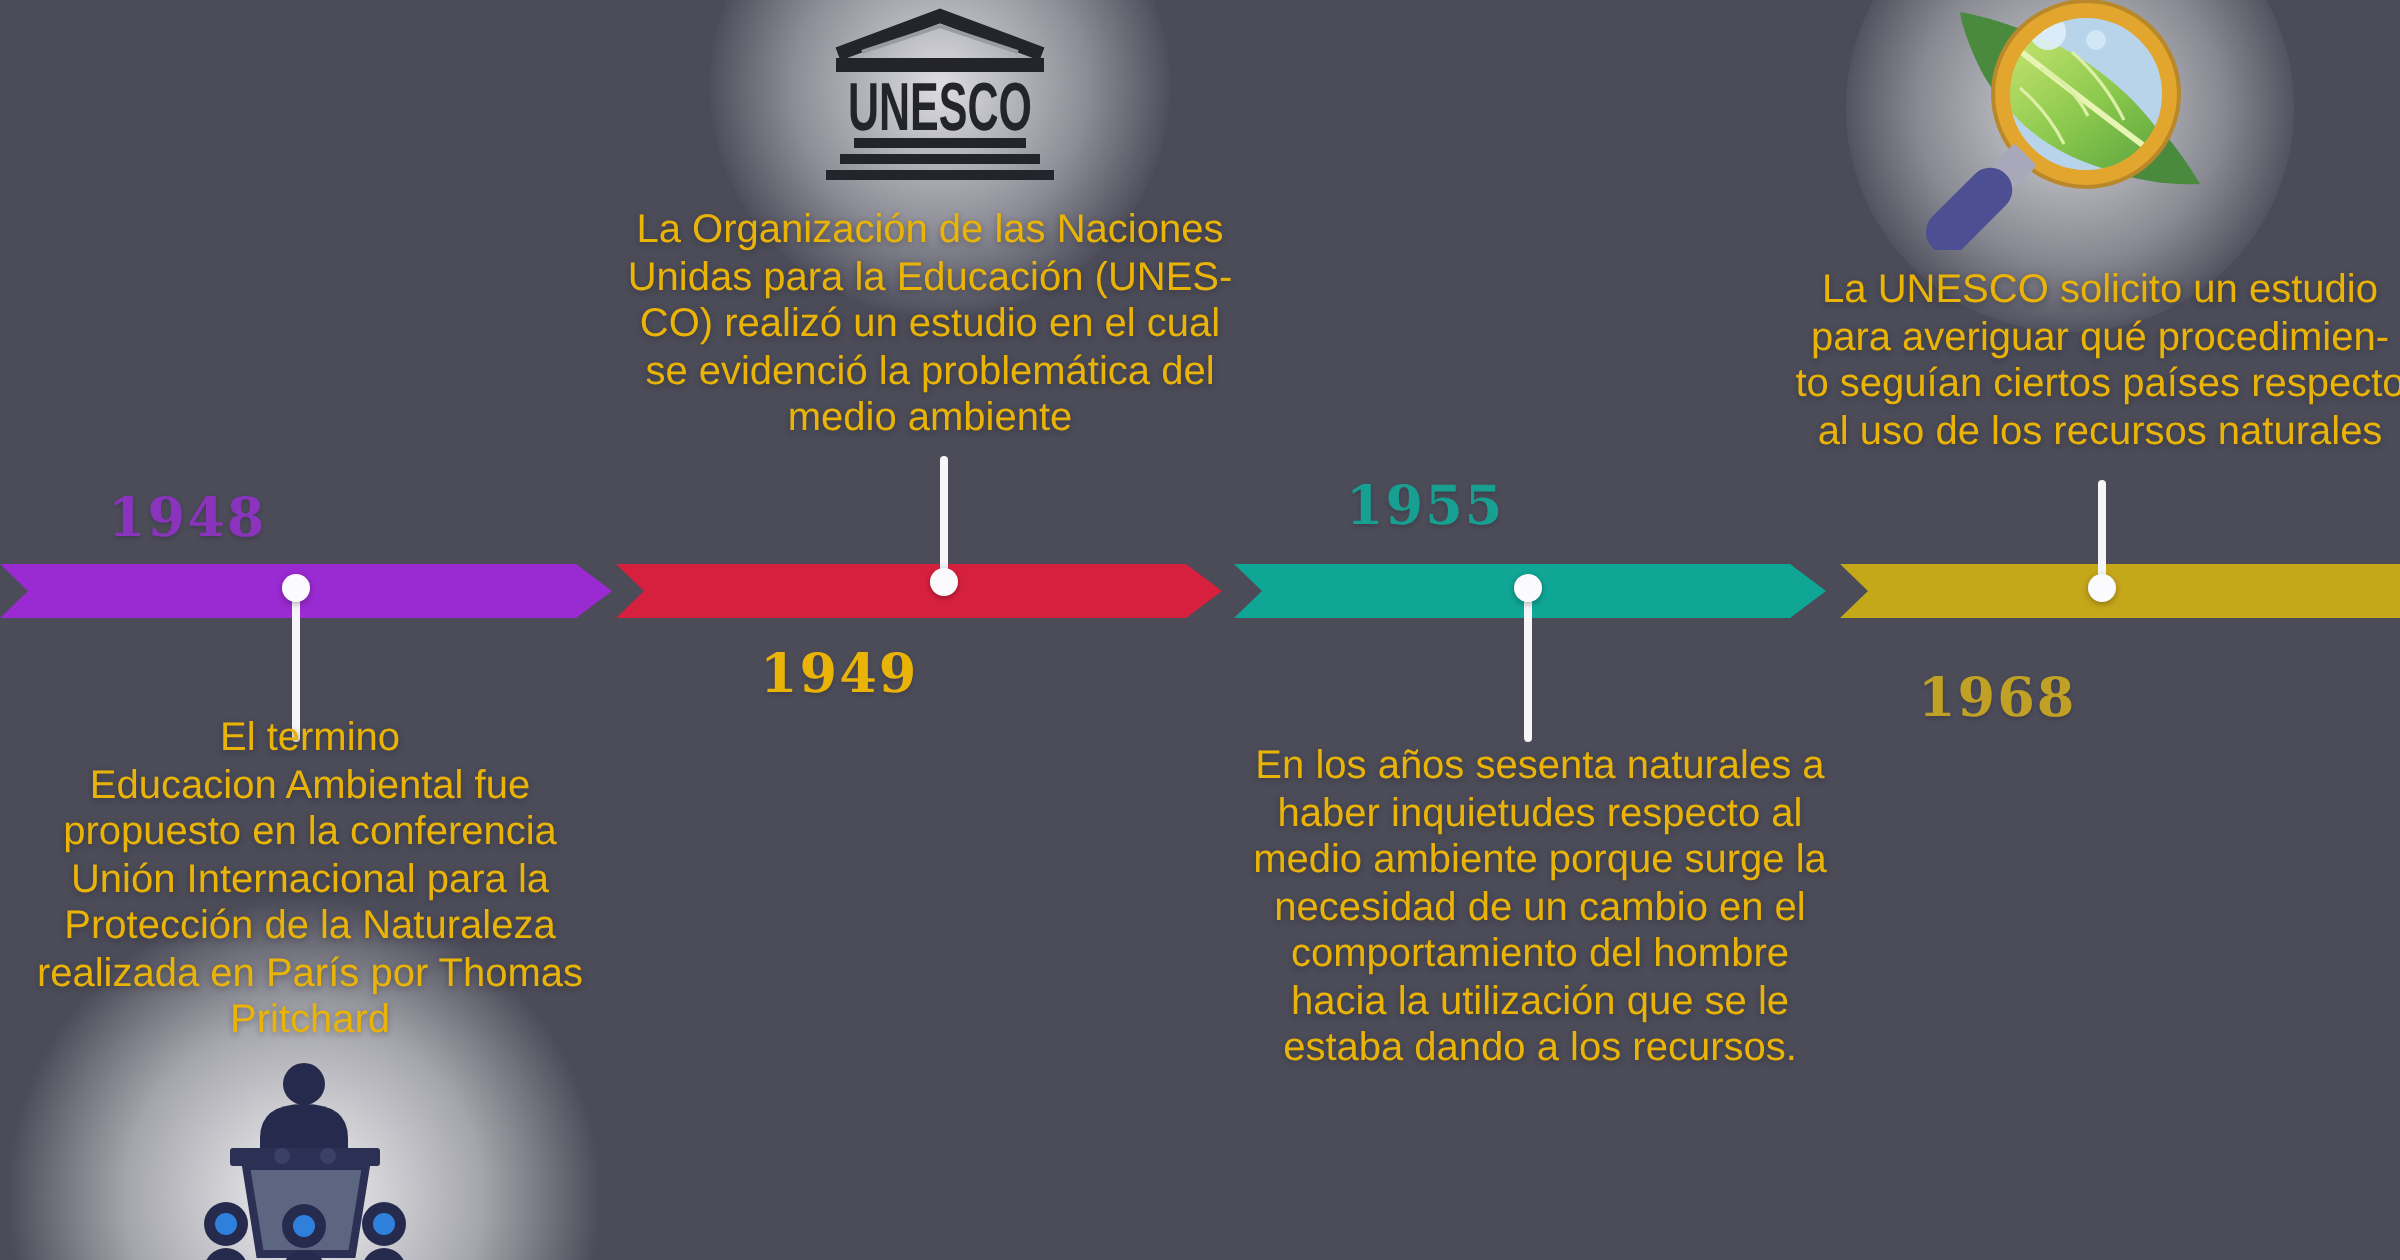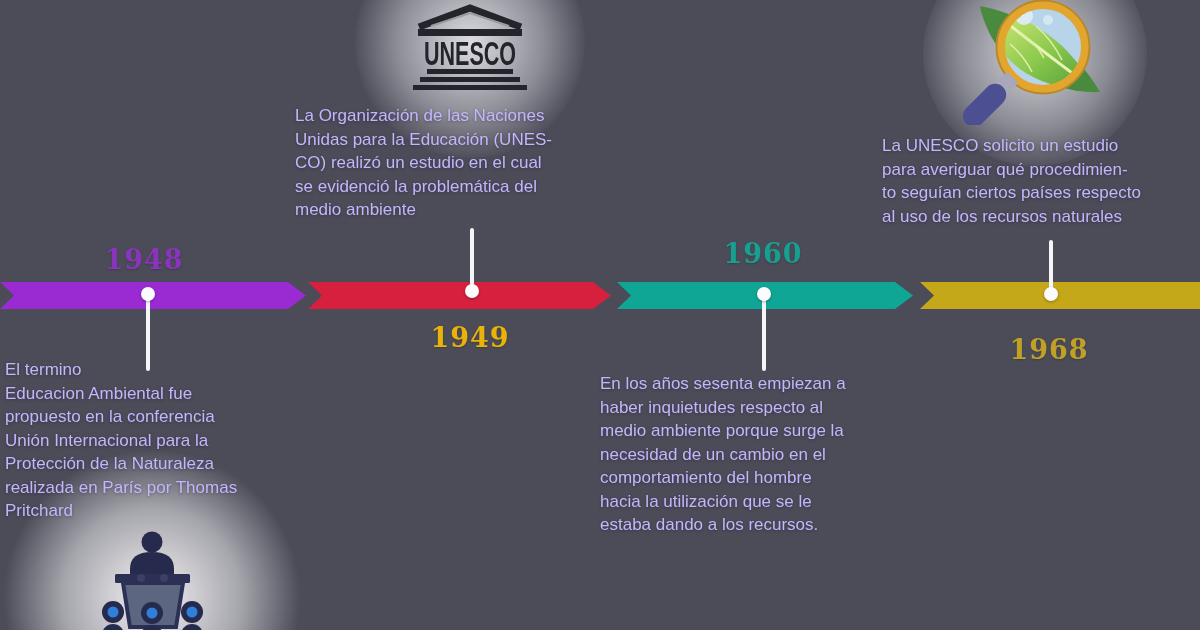--- a/index.html
+++ b/index.html
@@ -19,33 +19,33 @@
   .arrow {
     position:absolute; top:282px; height:27px;
     clip-path: polygon(0 0, calc(100% - 18px) 0, 100% 50%, calc(100% - 18px) 100%, 0 100%, 14px 50%);
   }
   .a1 { left:0;    width:306px; }
   .a2 { left:308px; width:303px; }
   .a3 { left:617px; width:296px; }
   .a4 { left:920px; width:300px; }
 
   .year {
-    position:absolute; width:180px; text-align:center;
+    position:absolute; width:180px; text-align:left;
     font-family:"DejaVu Serif", serif; font-weight:bold;
     font-size:27px; letter-spacing:1px;
     text-shadow:0 1px 2px rgba(20,20,30,0.25);
   }
   .y1 { left:54px;  top:244px; }
   .y2 { left:380px; top:322px; }
   .y3 { left:673px; top:238px; }
   .y4 { left:959px; top:316px;margin-top:18px; }
 
   .desc {
-    position:absolute; color:#c4b5fd; font-size:17px; line-height:23.5px;
-    text-align:left; white-space:pre-line;
+    position:absolute; color:#eab308; font-size:20px; line-height:23.5px;
+    text-align:center; white-space:pre-line;
     text-shadow:0 1px 3px rgba(20,20,30,0.35);
   }
   .d1 { left:5px;   top:358px; width:300px; }
   .d2 { left:295px; top:104px; width:340px; }
   .d3 { left:600px; top:372px; width:340px; }
   .d4 { left:882px; top:134px; width:336px; }
 
   .connector { position:absolute; width:4px; background:#f6f6f8; border-radius:2px; }
   .c1 { left:146px;  top:294px; height:77px; }
   .c2 { left:470px;  top:228px; height:64px; }
@@ -116,21 +116,21 @@
     </svg>
   </div>
 
   <div class="arrow a1" style="background: rgb(154, 42, 210);"></div>
   <div class="arrow a2" style="background: rgb(214, 32, 61);"></div>
   <div class="arrow a3" style="background: rgb(16, 166, 149);"></div>
   <div class="arrow a4" style="background: rgb(197, 167, 26);"></div>
 
   <div class="year y1" style="color: rgb(138, 51, 188);">1948</div>
   <div class="year y2" style="color: #eab308;">1949</div>
-  <div class="year y3" style="color: rgb(23, 160, 145);">1960</div>
+  <div class="year y3" style="color: rgb(23, 160, 145);">1955</div>
   <div class="year y4" style="color: rgb(192, 161, 38);">1968</div>
 
   <div class="connector c1"></div>
   <div class="connector c2"></div>
   <div class="connector c3"></div>
   <div class="connector c4"></div>
   <div class="node-dot n1"></div>
   <div class="node-dot n2"></div>
   <div class="node-dot n3"></div>
   <div class="node-dot n4"></div>
@@ -140,21 +140,21 @@
 propuesto en la conferencia
 Unión Internacional para la
 Protección de la Naturaleza
 realizada en París por Thomas
 Pritchard</div>
   <div class="desc d2">La Organización de las Naciones
 Unidas para la Educación (UNES-
 CO) realizó un estudio en el cual
 se evidenció la problemática del
 medio ambiente</div>
-  <div class="desc d3">En los años sesenta empiezan a
+  <div class="desc d3">En los años sesenta naturales a
 haber inquietudes respecto al
 medio ambiente porque surge la
 necesidad de un cambio en el
 comportamiento del hombre
 hacia la utilización que se le
 estaba dando a los recursos.</div>
   <div class="desc d4">La UNESCO solicito un estudio
 para averiguar qué procedimien-
 to seguían ciertos países respecto
 al uso de los recursos naturales</div>

